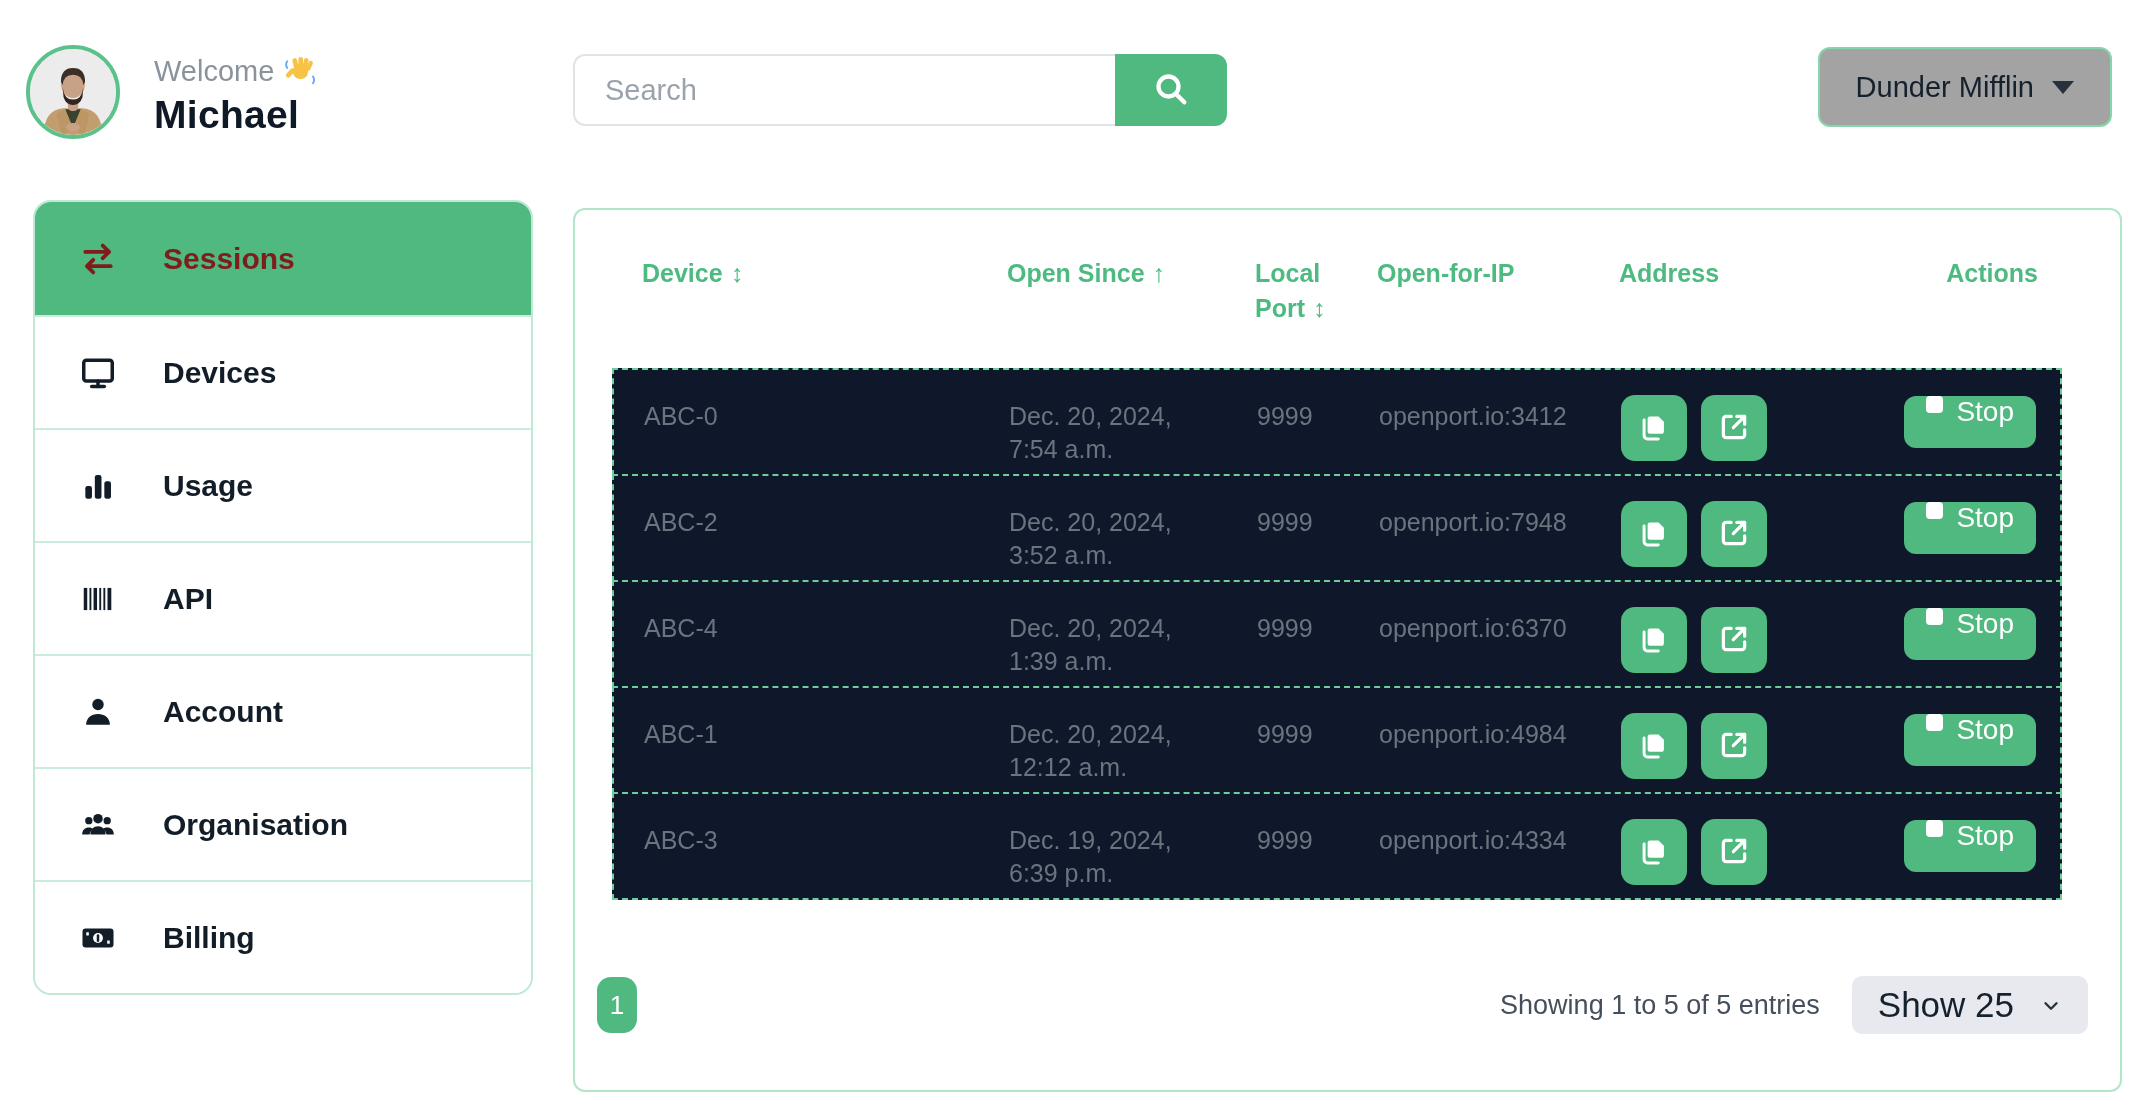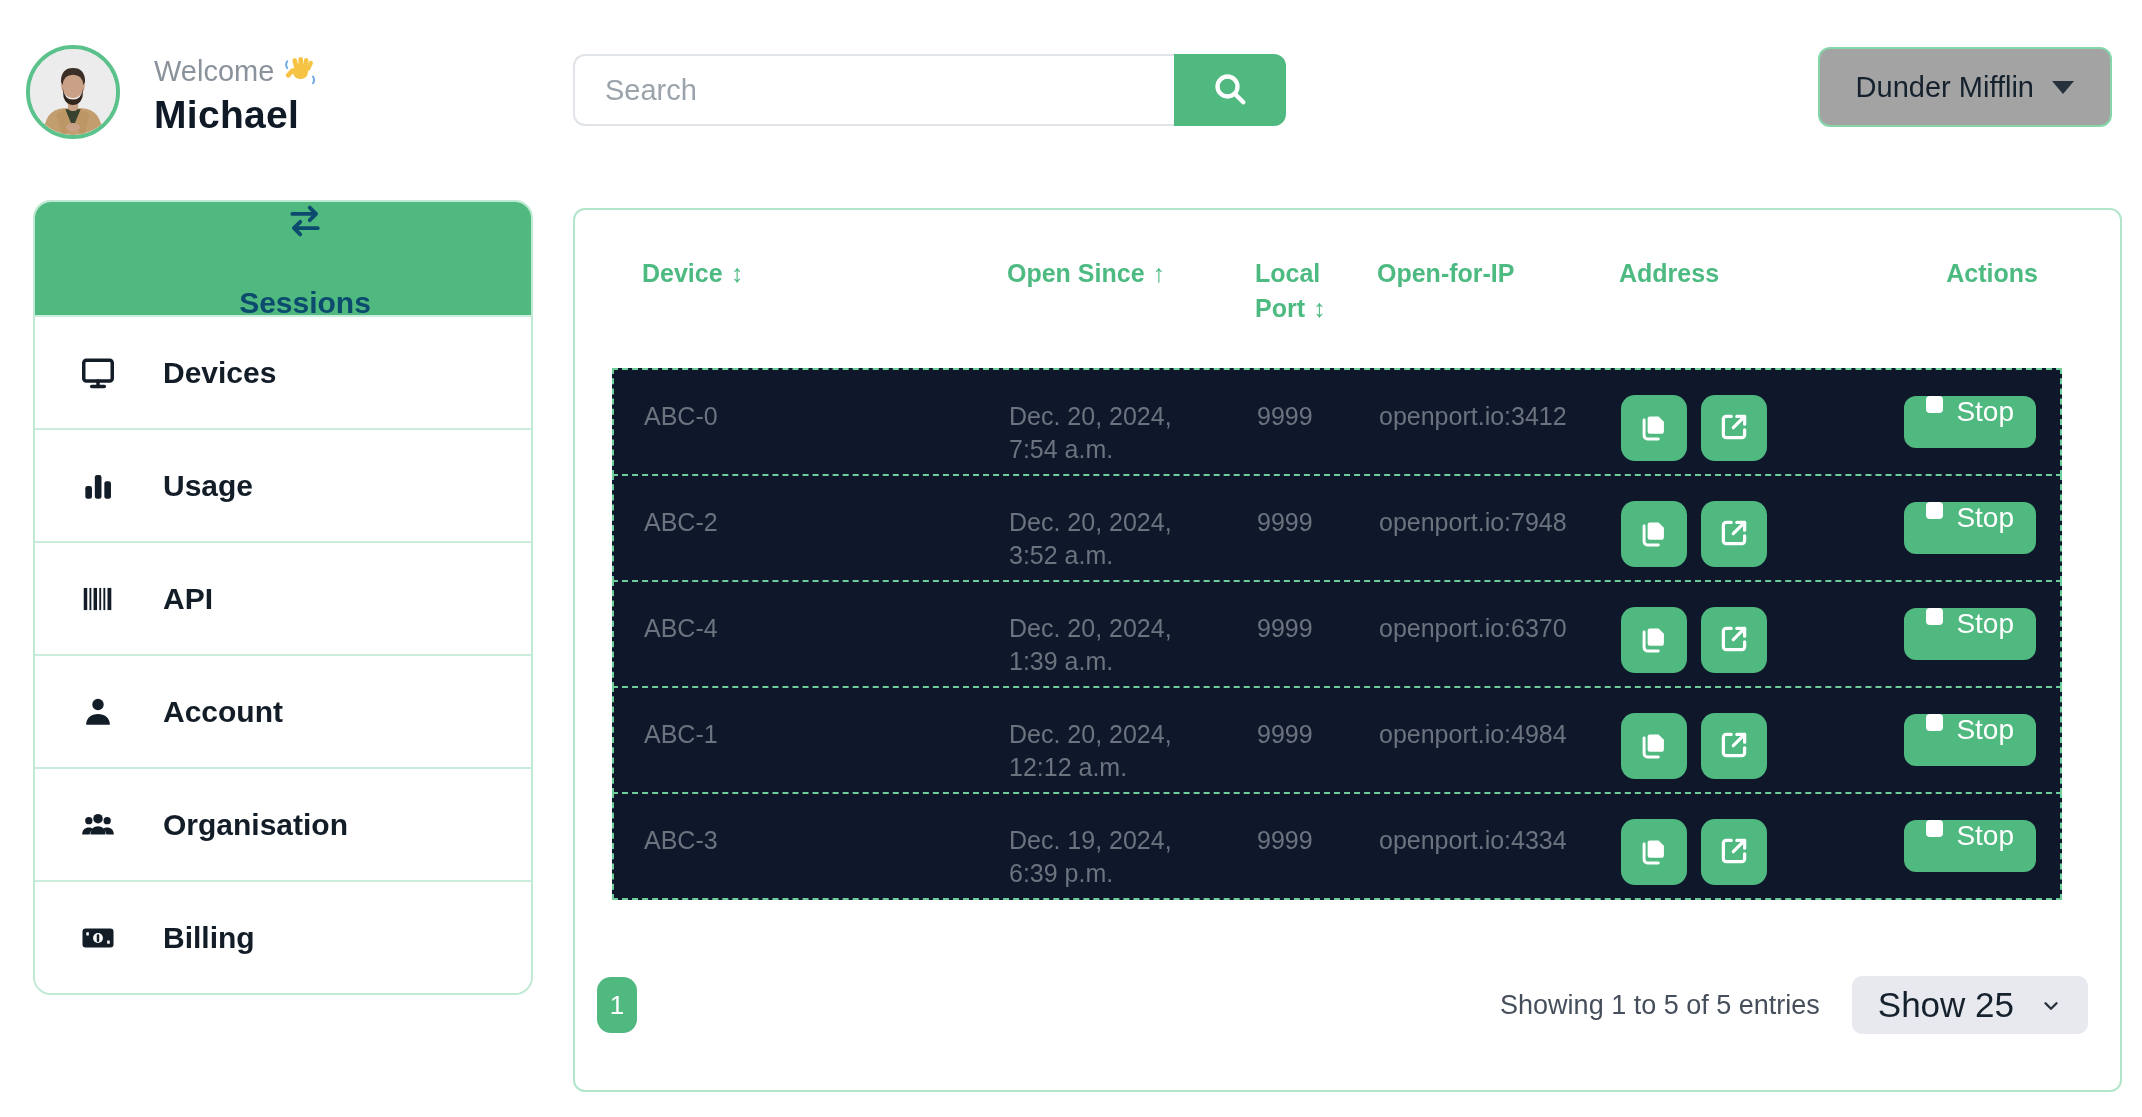--- a/index.html
+++ b/index.html
@@ -19,21 +19,21 @@
     border: 4px solid #5cc28c; overflow: hidden; background:#ececec;
   }
   .avatar svg { width: 100%; height: 100%; display:block; }
 
   .welcome-block { position: absolute; left: 154px; top: 55px; }
   .welcome-line { display:flex; align-items:center; gap:10px; font-size:29px; color:#8a929c; }
   .wave-icon svg { width:32px; height:32px; display:block; }
   .username { margin-top:5px; font-size:39px; font-weight:700; color:#0f1a26; letter-spacing:.3px; }
 
   .search-group {
-    position:absolute; left:573px; top:54px; width:713px; height:72px;
+    position:absolute; left:573px; top:54px; width:654px; height:72px;
     display:flex; border-radius:12px;
   }
   .search-input {
     flex:1; height:100%;
     border:2px solid #e0e4e8; border-right:none;
     border-radius:12px 0 0 12px;
     font-size:29px; color:#333; padding:0 30px; outline:none;
     font-family:"Liberation Sans", sans-serif;
   }
   .search-input::placeholder { color:#9aa2ab; }
@@ -58,21 +58,21 @@
   .sidebar {
     position:absolute; left:33px; top:200px; width:500px;
     border:2px solid #bfe9d2; border-radius:18px; overflow:hidden; background:#fff;
   }
   .side-item {
     height:113px; display:flex; align-items:center; gap:46px;
     padding-left:44px; font-size:30px; font-weight:700; color:#131d28;
     border-top:2px solid #c9edda; cursor:pointer; background:#fff;
   }
   .side-item:first-child { border-top:none; }
-  .side-item.active { background:#4fb97f; color:#0c4a6e;flex-direction:column; }
+  .side-item.active { background:#4fb97f; color:#7f1d1d; }
   .side-icon { width:38px; height:38px; display:flex; align-items:center; justify-content:center; flex:0 0 38px; }
   .side-icon svg { width:38px; height:38px; }
 
   
   .card {
     position:absolute; left:573px; top:208px; width:1549px; height:884px;
     border:2px solid #b2e5c9; border-radius:12px; background:#fff;
   }
   .thead, .row {
     display:grid;

